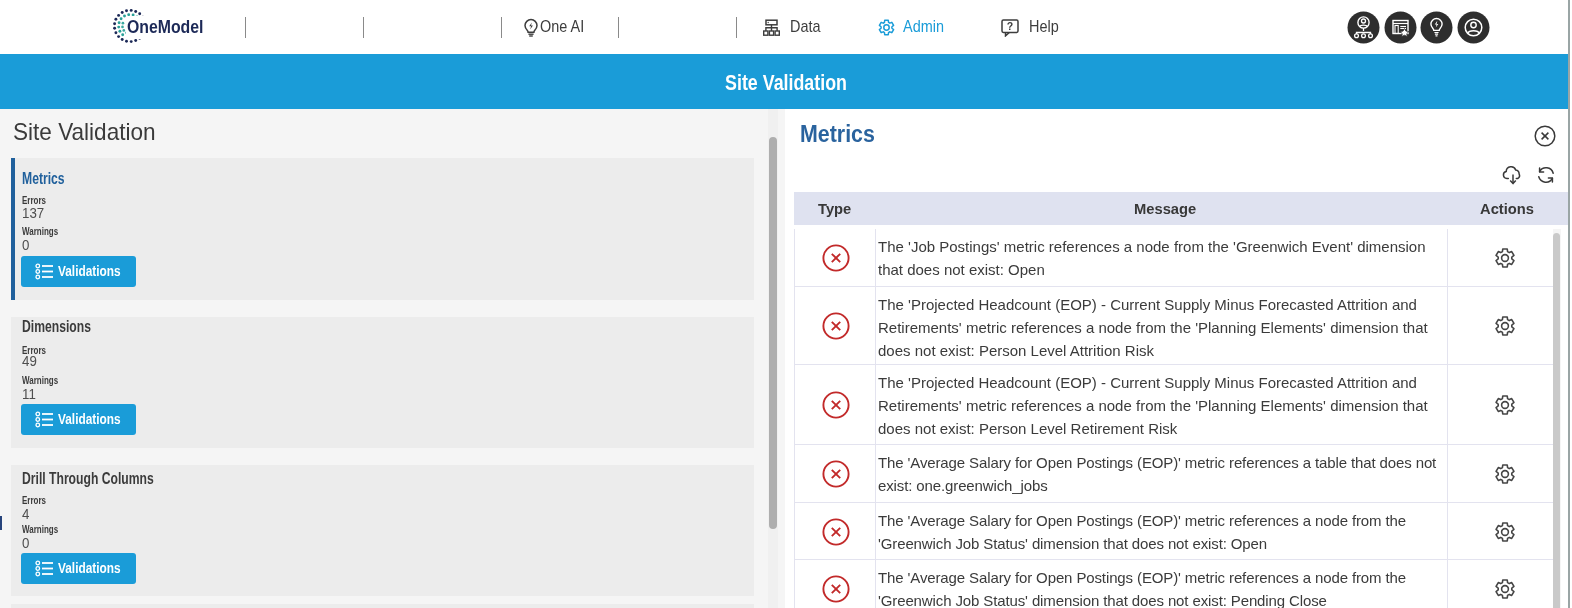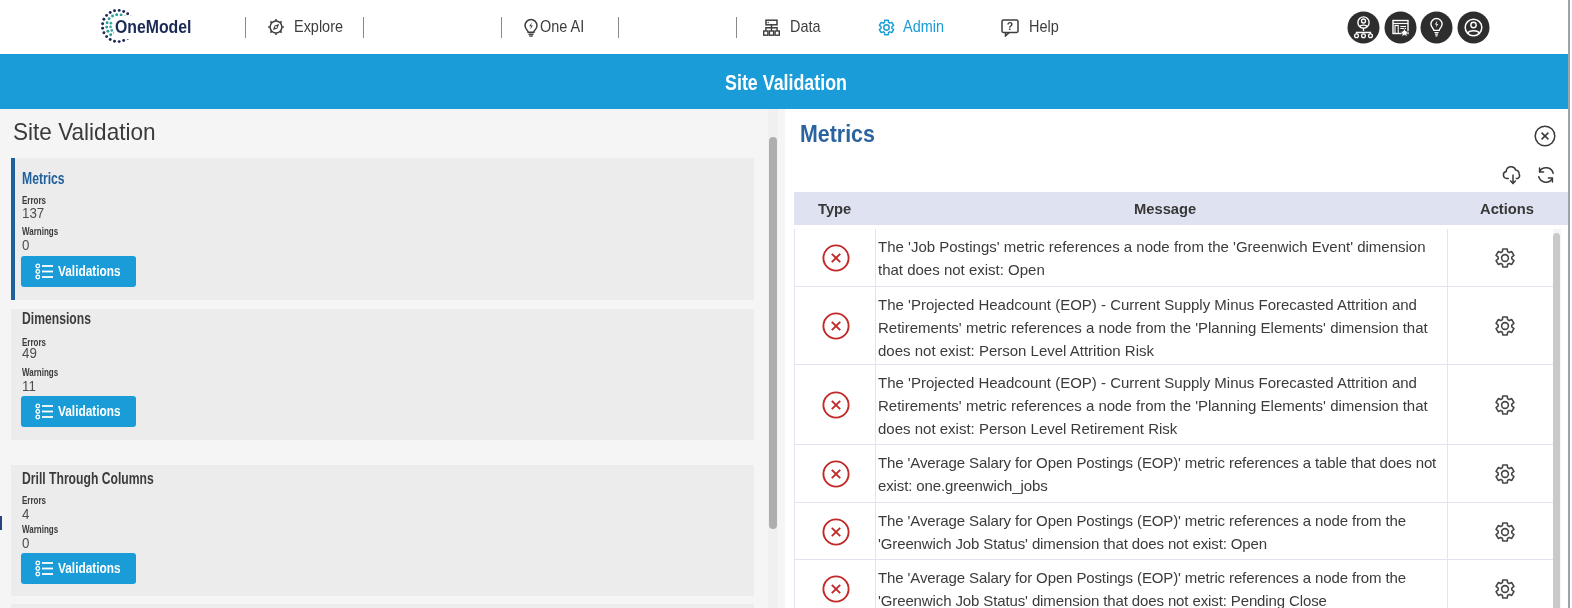--- a/index.html
+++ b/index.html
@@ -35,21 +35,21 @@
 .trow .cicon { position:absolute; transform:translate(-50%,-50%); line-height:0; font-size:0; }
 .colb { position:absolute; top:229px; width:1px; height:379px; background:#e3e3ef; }
 #tsbtrack { position:absolute; left:1553px; top:229px; width:8px; height:379px; background:#f5f5f5; }
 #tsbthumb { position:absolute; left:1553px; top:233px; width:7px; height:375px; background:#c9c9c9; border-radius:4px 4px 0 0; }
 #wedge { position:absolute; left:1568px; top:0; width:2px; height:608px; background:#9aa5a5; }
 #wedge2 { position:absolute; left:1570px; top:0; width:2px; height:608px; background:#fff; }
 </style></head>
 <body>
 <div id="page">
   <div id="topbar">
-    <div class="nav" style="left:96px">
+    <div class="nav" style="left:108px">
         <svg width="42" height="38" viewBox="0 0 42 38" style="margin-top:-3px">
           <circle cx="37.6" cy="19.0" r="1.45" fill="#1c2957"></circle>
           <circle cx="36.9" cy="23.6" r="1.45" fill="#1c2957"></circle>
           <circle cx="34.9" cy="27.8" r="1.45" fill="#1c2957"></circle>
           <circle cx="31.7" cy="31.2" r="1.45" fill="#1c2957"></circle>
           <circle cx="27.7" cy="33.5" r="1.45" fill="#1c2957"></circle>
           <circle cx="23.2" cy="34.6" r="1.45" fill="#1c2957"></circle>
           <circle cx="18.5" cy="34.2" r="1.45" fill="#1c2957"></circle>
           <circle cx="14.2" cy="32.5" r="1.45" fill="#1c2957"></circle>
           <circle cx="10.6" cy="29.6" r="1.45" fill="#1c2957"></circle>
@@ -81,36 +81,20 @@
           <circle cx="14.5" cy="19.9" r="1.35" fill="#3aa9a0"></circle>
           <circle cx="14.9" cy="16.2" r="1.35" fill="#3aa9a0"></circle>
           <circle cx="31.9" cy="13.3" r="1.45" fill="#2b6ca8"></circle>
           <circle cx="33.3" cy="17.5" r="1.45" fill="#2b6ca8"></circle>
           <circle cx="33.0" cy="22.0" r="1.45" fill="#2b6ca8"></circle>
           <circle cx="31.0" cy="25.9" r="1.45" fill="#2b6ca8"></circle>
         </svg>
         <span style="font-weight:700;font-size:18px;color:#1c2957;transform:scaleX(0.88);margin-left:-24px;background:#fff;padding:1px 3px 1px 1px">OneModel</span>
       </div>
     <div class="sep" style="left:245px"></div>
-    <div class="nav" style="left:266px;gap:8px">
-        <svg width="20" height="20" viewBox="0 0 20 20">
-          <circle cx="10" cy="10" r="5.9" fill="none" stroke="#3d3d3d" stroke-width="1.5"></circle>
-          <line x1="16.20" y1="10.00" x2="17.90" y2="10.00" stroke="#3d3d3d" stroke-width="1.6"></line>
-          <line x1="14.38" y1="14.38" x2="15.59" y2="15.59" stroke="#3d3d3d" stroke-width="1.6"></line>
-          <line x1="10.00" y1="16.20" x2="10.00" y2="17.90" stroke="#3d3d3d" stroke-width="1.6"></line>
-          <line x1="5.62" y1="14.38" x2="4.41" y2="15.59" stroke="#3d3d3d" stroke-width="1.6"></line>
-          <line x1="3.80" y1="10.00" x2="2.10" y2="10.00" stroke="#3d3d3d" stroke-width="1.6"></line>
-          <line x1="5.62" y1="5.62" x2="4.41" y2="4.41" stroke="#3d3d3d" stroke-width="1.6"></line>
-          <line x1="10.00" y1="3.80" x2="10.00" y2="2.10" stroke="#3d3d3d" stroke-width="1.6"></line>
-          <line x1="14.38" y1="5.62" x2="15.59" y2="4.41" stroke="#3d3d3d" stroke-width="1.6"></line>
-          <path d="M6.9 13.1 L8.6 8.6 L13.1 6.9 L11.4 11.4 Z" fill="#3d3d3d"></path>
-          <rect x="9.1" y="9.1" width="1.8" height="1.8" fill="#fff" transform="rotate(45 10 10)"></rect>
-        </svg>
-        <span>Explore</span>
-      </div>
     <div class="sep" style="left:363px"></div>
     <div class="sep" style="left:501px"></div>
     <div class="nav" style="left:522px;">
         <svg width="18" height="19" viewBox="0 0 18 19">
           <path d="M9 1.6a6 6 0 0 1 6 6c0 2.2-1.2 3.6-2.2 4.7-.6.7-.9 1.2-.9 2H6.1c0-.8-.3-1.3-.9-2C4.2 11.2 3 9.8 3 7.6a6 6 0 0 1 6-6z" fill="none" stroke="#3d3d3d" stroke-width="1.5"></path>
           <path d="M9.8 4.5 7.2 8.2h1.9l-.9 3.3 2.7-3.9H9z" fill="#3d3d3d"></path>
           <line x1="6.4" y1="16.2" x2="11.6" y2="16.2" stroke="#3d3d3d" stroke-width="1.4"></line>
           <line x1="7.2" y1="18" x2="10.8" y2="18" stroke="#3d3d3d" stroke-width="1.4"></line>
         </svg>
         <span>One AI</span>
@@ -194,21 +178,21 @@
             <circle cx="2.8" cy="3" r="1.8" fill="none" stroke="#fff" stroke-width="1.3"></circle>
             <circle cx="2.8" cy="8.5" r="1.8" fill="none" stroke="#fff" stroke-width="1.3"></circle>
             <circle cx="2.8" cy="14" r="1.8" fill="none" stroke="#fff" stroke-width="1.3"></circle>
             <line x1="7" y1="3" x2="18" y2="3" stroke="#fff" stroke-width="1.8"></line>
             <line x1="7" y1="8.5" x2="18" y2="8.5" stroke="#fff" stroke-width="1.8"></line>
             <line x1="7" y1="14" x2="18" y2="14" stroke="#fff" stroke-width="1.8"></line>
           </svg>
           <span>Validations</span>
         </a>
 </div>
-<div class="card" style="top:200px;height:131px;">
+<div class="card" style="top:208px;height:131px;">
   <div class="ctitle" style="color:#3b3b3b;left:11px;top:1px">Dimensions</div>
   <div class="clabel" style="left:11px;top:28px">Errors</div>
   <div class="cval" style="left:11px;top:36px">49</div>
   <div class="clabel" style="left:11px;top:57.5px">Warnings</div>
   <div class="cval" style="left:11px;top:68.5px">11</div>
   <a class="vbtn" style="left:10px;top:87px">
           <svg width="19" height="17" viewBox="0 0 19 17">
             <circle cx="2.8" cy="3" r="1.8" fill="none" stroke="#fff" stroke-width="1.3"></circle>
             <circle cx="2.8" cy="8.5" r="1.8" fill="none" stroke="#fff" stroke-width="1.3"></circle>
             <circle cx="2.8" cy="14" r="1.8" fill="none" stroke="#fff" stroke-width="1.3"></circle>

